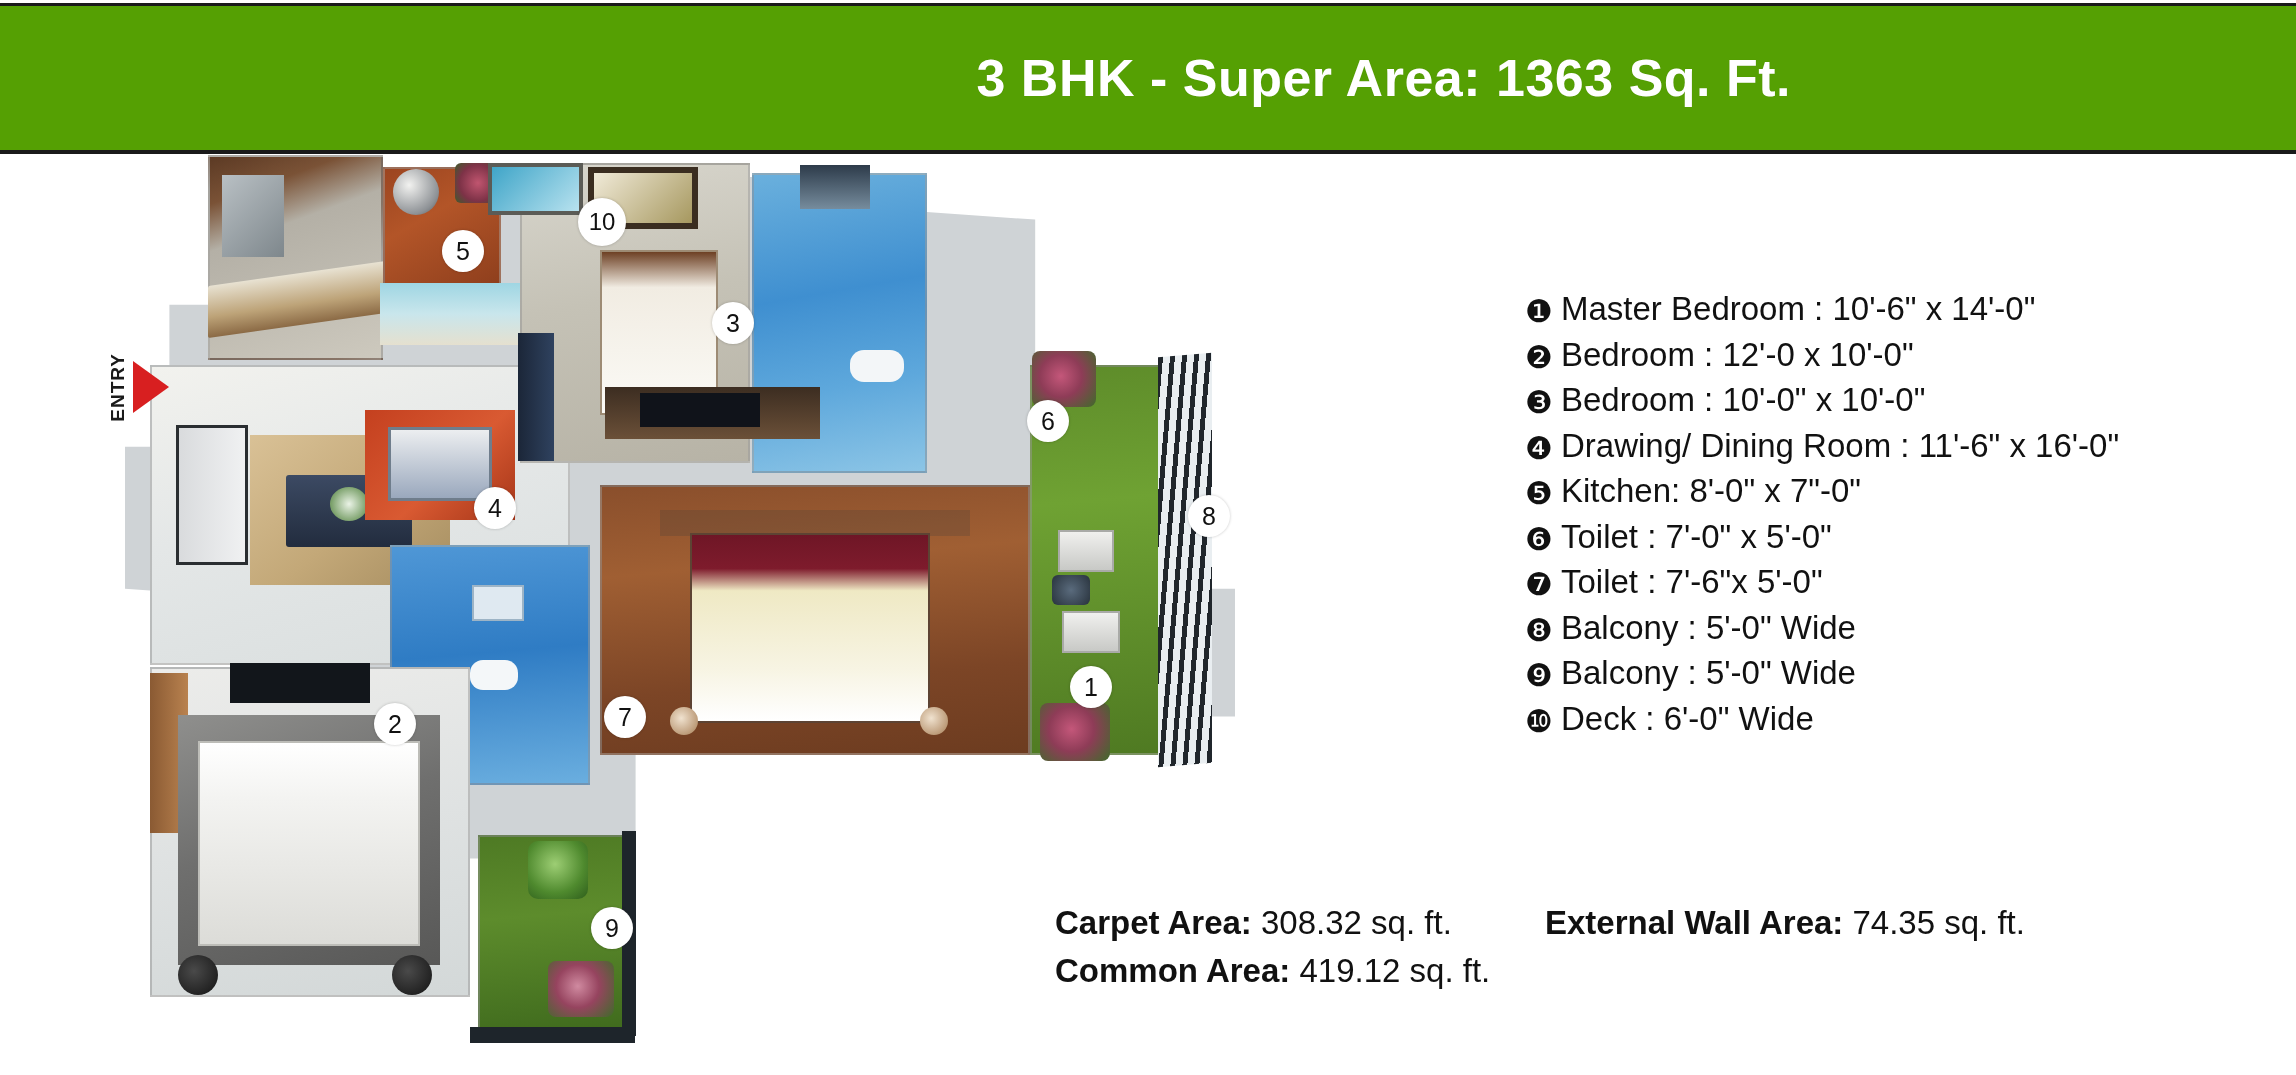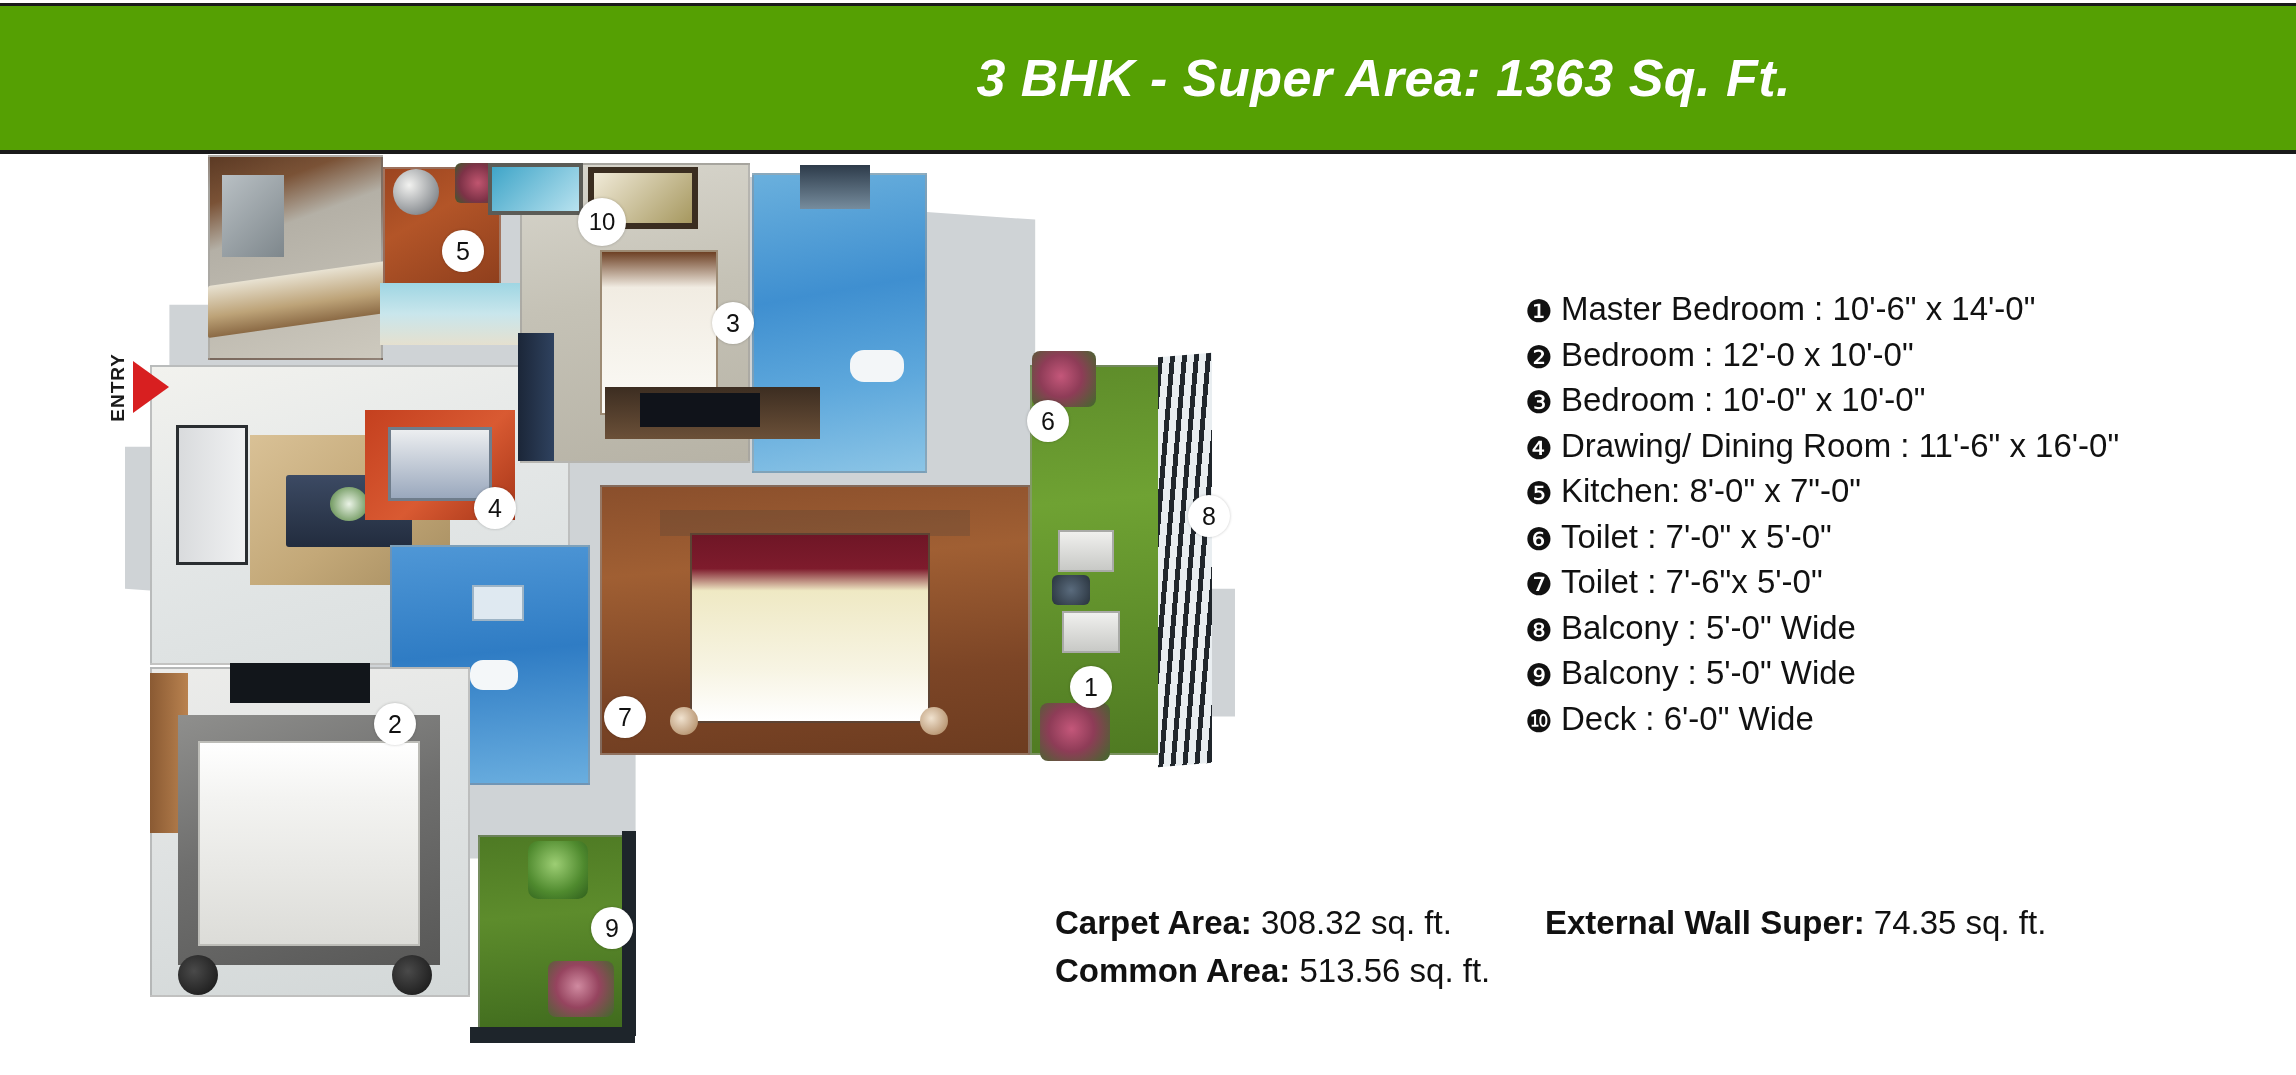--- a/index.html
+++ b/index.html
@@ -414,21 +414,21 @@
     white-space: nowrap;
   }
   .area-item { line-height: 1.1; }
   .area-label { font-weight: bold; }
   .area-value { font-weight: normal; }
 </style>
 </head>
 <body>
 
 <div id="header-banner" style="background: rgb(85, 160, 3);">
-  <div id="header-title" style="color: rgb(255, 255, 255); font-style: italic;">3 BHK - Super Area: 1363 Sq. Ft.</div>
+  <div id="header-title" style="color: rgb(255, 255, 255);">3 BHK - Super Area: 1363 Sq. Ft.</div>
 </div>
 
 <div id="floorplan">
 
   <div class="slab" id="slab-base"></div>
 
   <div class="room" id="room-living"></div>
   <div class="slab" id="living-rug"></div>
   <div class="slab" id="living-sofa"></div>
   <div class="slab" id="living-table"></div>
@@ -551,20 +551,20 @@
       <span class="legend-text">Deck : 6'-0" Wide</span>
     </div>
   </div>
 
 <div id="area-summary">
   <div class="area-item">
     <span class="area-label">Carpet Area:</span>
     <span class="area-value">308.32 sq. ft.</span>
   </div>
   <div class="area-item">
-    <span class="area-label">External Wall Super:</span>
+    <span class="area-label">External Wall Area:</span>
     <span class="area-value">74.35 sq. ft.</span>
   </div>
   <div class="area-item">
     <span class="area-label">Common Area:</span>
-    <span class="area-value">513.56 sq. ft.</span>
+    <span class="area-value">419.12 sq. ft.</span>
   </div>
 </div>
 
 </body></html>

